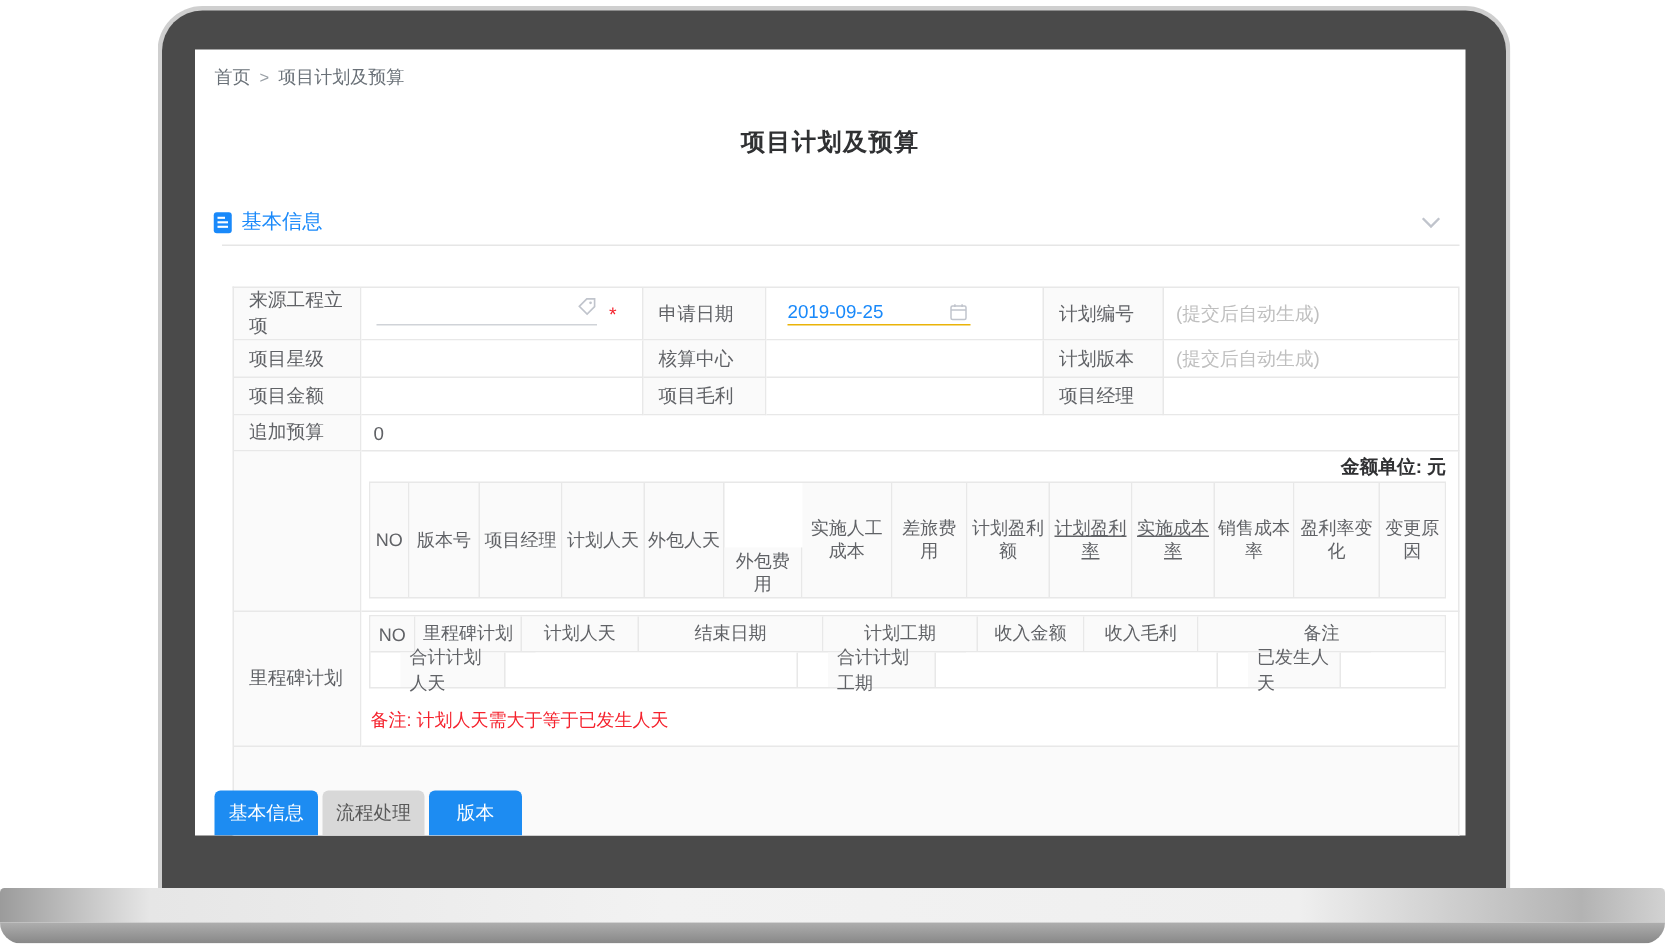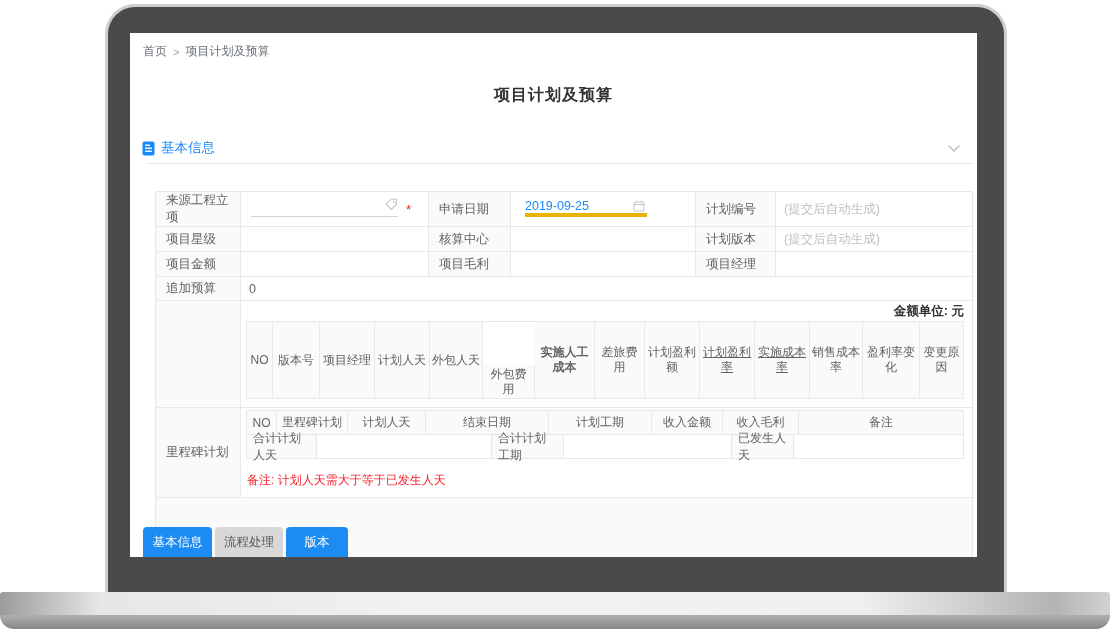--- a/index.html
+++ b/index.html
@@ -40,41 +40,41 @@
   .lab{background:#fafafa;padding-left:10px;}
   .val{background:#fff;padding-left:8px;position:relative;}
   .span5{grid-column:2/7;}
   .placeholder{color:#bfbfbf;}
 
   .underline-input{position:relative;height:17px;border-bottom:1px solid #d0d3d8;
                    flex:1;margin:0 30px 2px 2px;}
   .underline-input .tagic{position:absolute;right:0;bottom:2px;}
   .req{position:absolute;right:-13px;bottom:-1px;color:#f5222d;font-size:13px;}
 
-  .date-field{position:relative;height:17px;border-bottom:4px solid #eab308;width:122px;
+  .date-field{position:relative;height:17px;border-bottom:1px solid #eab308;width:122px;
               margin:0 0 2px 6px;display:flex;align-items:center;}
   .date-field .dval{color:#1989fa;font-size:12.5px;}
   .date-field .calic{margin-left:auto;margin-right:2px;display:flex;}
 
   
   .tbl-wrap{display:block;padding:2px 8px 8px 5px;}
   .unit-note{font-size:12.5px;font-weight:bold;color:#303133;text-align:right;height:16px;line-height:16px;}
   .vtable{display:flex;border:1px solid #e8e8e8;margin-top:2px;}
   .vtable .hcell{background:#fafafa;border-right:1px solid #e8e8e8;min-height:33px;
                  display:flex;align-items:center;justify-content:center;text-align:center;
                  font-size:12px;color:#606266;line-height:1.25;padding:1px 2px;
                  word-break:break-all;}
   .vtable .hcell:last-child{border-right:none;flex:1;}
   .vtable .hcell:nth-child(1){width:26px;}
   .vtable .hcell:nth-child(2){width:47px;}
   .vtable .hcell:nth-child(3){width:55px;}
   .vtable .hcell:nth-child(4){width:55px;}
   .vtable .hcell:nth-child(5){width:53px;}
   .vtable .hcell:nth-child(6){width:52px;margin-top:43px;}
-  .vtable .hcell:nth-child(7){width:60px;font-weight:bold;}
+  .vtable .hcell:nth-child(7){width:60px;}
   .vtable .hcell:nth-child(8){width:50px;}
   .vtable .hcell:nth-child(9){width:55px;}
   .vtable .hcell:nth-child(10){width:55px;text-decoration:underline;}
   .vtable .hcell:nth-child(11){width:55px;text-decoration:underline;}
   .vtable .hcell:nth-child(12){width:53px;}
   .vtable .hcell:nth-child(13){width:57px;}
 
   
   .mtable{border:1px solid #e8e8e8;margin-top:1px;}
   .mhead{display:flex;}
@@ -84,21 +84,21 @@
   .mhead .hcell:last-child{border-right:none;flex:1;}
   .mhead .hcell:nth-child(1){width:30px;}
   .mhead .hcell:nth-child(2){width:71px;}
   .mhead .hcell:nth-child(3){width:78px;}
   .mhead .hcell:nth-child(4){width:123px;}
   .mhead .hcell:nth-child(5){width:103px;text-align:center;}
   .mhead .hcell:nth-child(6){width:71px;}
   .mhead .hcell:nth-child(7){width:76px;}
   .mhead .hcell:nth-child(8){width:77px;}
   .msum{display:flex;border-top:1px solid #e8e8e8;}
-  .msum .scell{height:23px;display:flex;align-items:center;font-size:12px;color:#606266;}
+  .msum .scell{height:23px;display:flex;align-items:center;font-size:12px;color:#606266;margin-left:20px;}
   .msum .slab{background:#fafafa;padding:0 6px;border-right:1px solid #e8e8e8;}
   .msum .sval{background:#fff;border-right:1px solid #e8e8e8;}
   .msum .scell:last-child{border-right:none;}
   .w70{width:70px;}.w175{width:175px;}.w72{width:72px;}.w168{width:168px;}.w62{width:62px;}.wflex{flex:1;}
   .red-note{color:#f5222d;font-size:12px;margin-top:13px;padding-left:1px;}
 
   .empty-row{grid-column:1/7;height:79px;background:#fafafa;border-right:1px solid #e8e8e8;border-bottom:1px solid #e8e8e8;}
 
   
   .tabs{position:absolute;left:13px;top:494px;display:flex;gap:3px;align-items:flex-end;}

